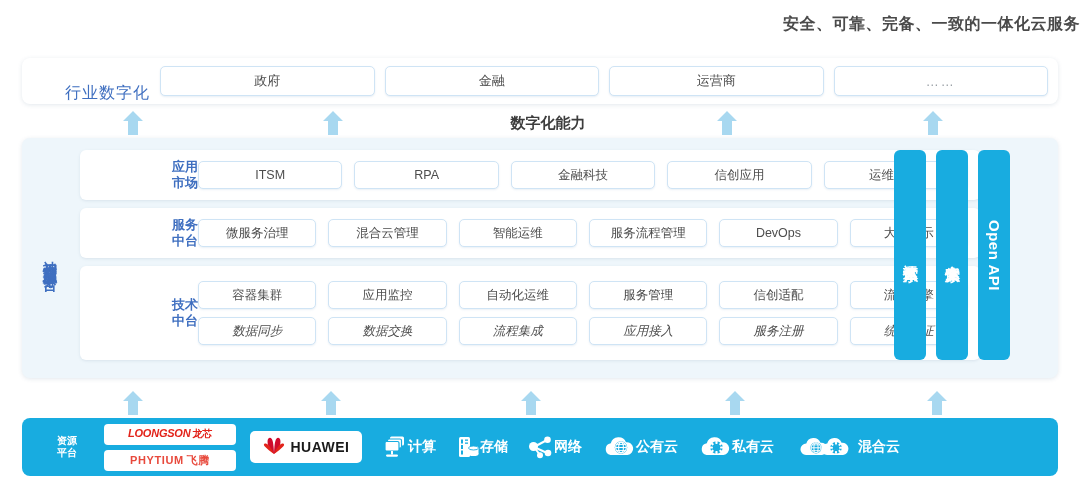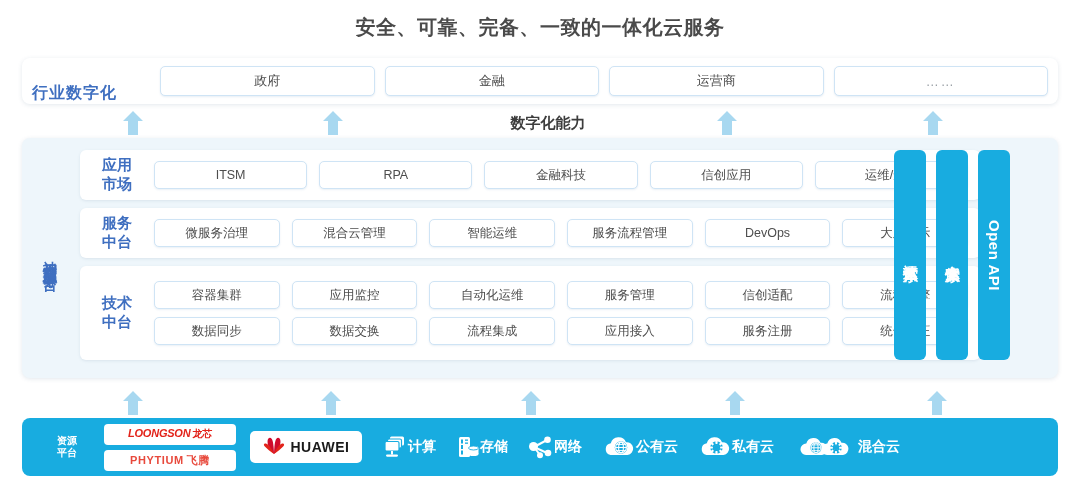--- a/index.html
+++ b/index.html
@@ -7,38 +7,38 @@
     width: 1080px; height: 491px;
     background: #ffffff;
     font-family: "Liberation Sans", "DejaVu Sans", sans-serif;
     overflow: hidden;
   }
   .page { position: relative; width: 1080px; height: 491px; background:#fff; }
 
   
   .title {
     position:absolute; left:0; top:14px; width:1080px;
-    text-align:center; font-size:20px; font-weight:bold; color:#4a4a4a;
+    text-align:right; font-size:16px; font-weight:bold; color:#4a4a4a;
     letter-spacing:0.5px;
   }
 
   
   .shell {
     position:absolute;
     background:#ffffff;
     border-radius:8px;
     box-shadow:0 1px 4px rgba(80,110,140,0.16);
   }
 
   
   #industry-row { left:22px; top:58px; width:1036px; height:46px;
     display:flex; align-items:center; padding:0 10px; gap:10px; }
   .row-label-h {
-    flex:0 0 118px; text-align:left;
-    font-size:16px; font-weight:bold; color:#3f6fc0; letter-spacing:1px;margin-top:24px;
+    flex:0 0 118px; text-align:right;
+    font-size:16px; font-weight:normal; color:#3f6fc0; letter-spacing:1px;margin-top:24px;
   }
   .pill {
     flex:1 1 0; height:30px; border:1px solid #cfe4f5; border-radius:5px;
     background:#fff; display:flex; align-items:center; justify-content:center;
     font-size:13px; color:#4d4d4d;
     box-shadow:0 1px 2px rgba(120,160,200,0.18);
   }
   .pill.dots { color:#9aa0a6; letter-spacing:2px; }
 
   
@@ -71,26 +71,26 @@
     position:absolute; left:80px; width:900px;
     background:#ffffff; border-radius:6px;
     box-shadow:0 1px 3px rgba(90,120,150,0.14);
     display:flex; align-items:center;
   }
   #band-app   { top:150px; height:50px; }
   #band-svc   { top:208px; height:50px; }
   #band-tech  { top:266px; height:94px; }
 
   .band-label {
-    flex:0 0 74px; text-align:center;
-    font-size:15px; font-weight:bold; color:#3f6fc0; line-height:1.25;
+    flex:0 0 74px; text-align:right;
+    font-size:13px; font-weight:bold; color:#3f6fc0; line-height:1.25;margin-left:44px;
   }
   .band-items { flex:1 1 auto; padding-right:12px; }
   .items-row { display:flex; gap:12px; }
-  .items-row + .items-row { margin-top:8px; }
+  .items-row + .items-row { margin-top:8px;font-style:italic; }
   .chip {
     flex:1 1 0; height:28px; border:1px solid #cfe4f5; border-radius:5px;
     background:#fff; display:flex; align-items:center; justify-content:center;
     font-size:12.5px; color:#4d4d4d; white-space:nowrap;
     box-shadow:0 1px 2px rgba(120,160,200,0.16);
   }
 
   
   .vbar {
     position:absolute; top:150px; width:32px; height:210px;

